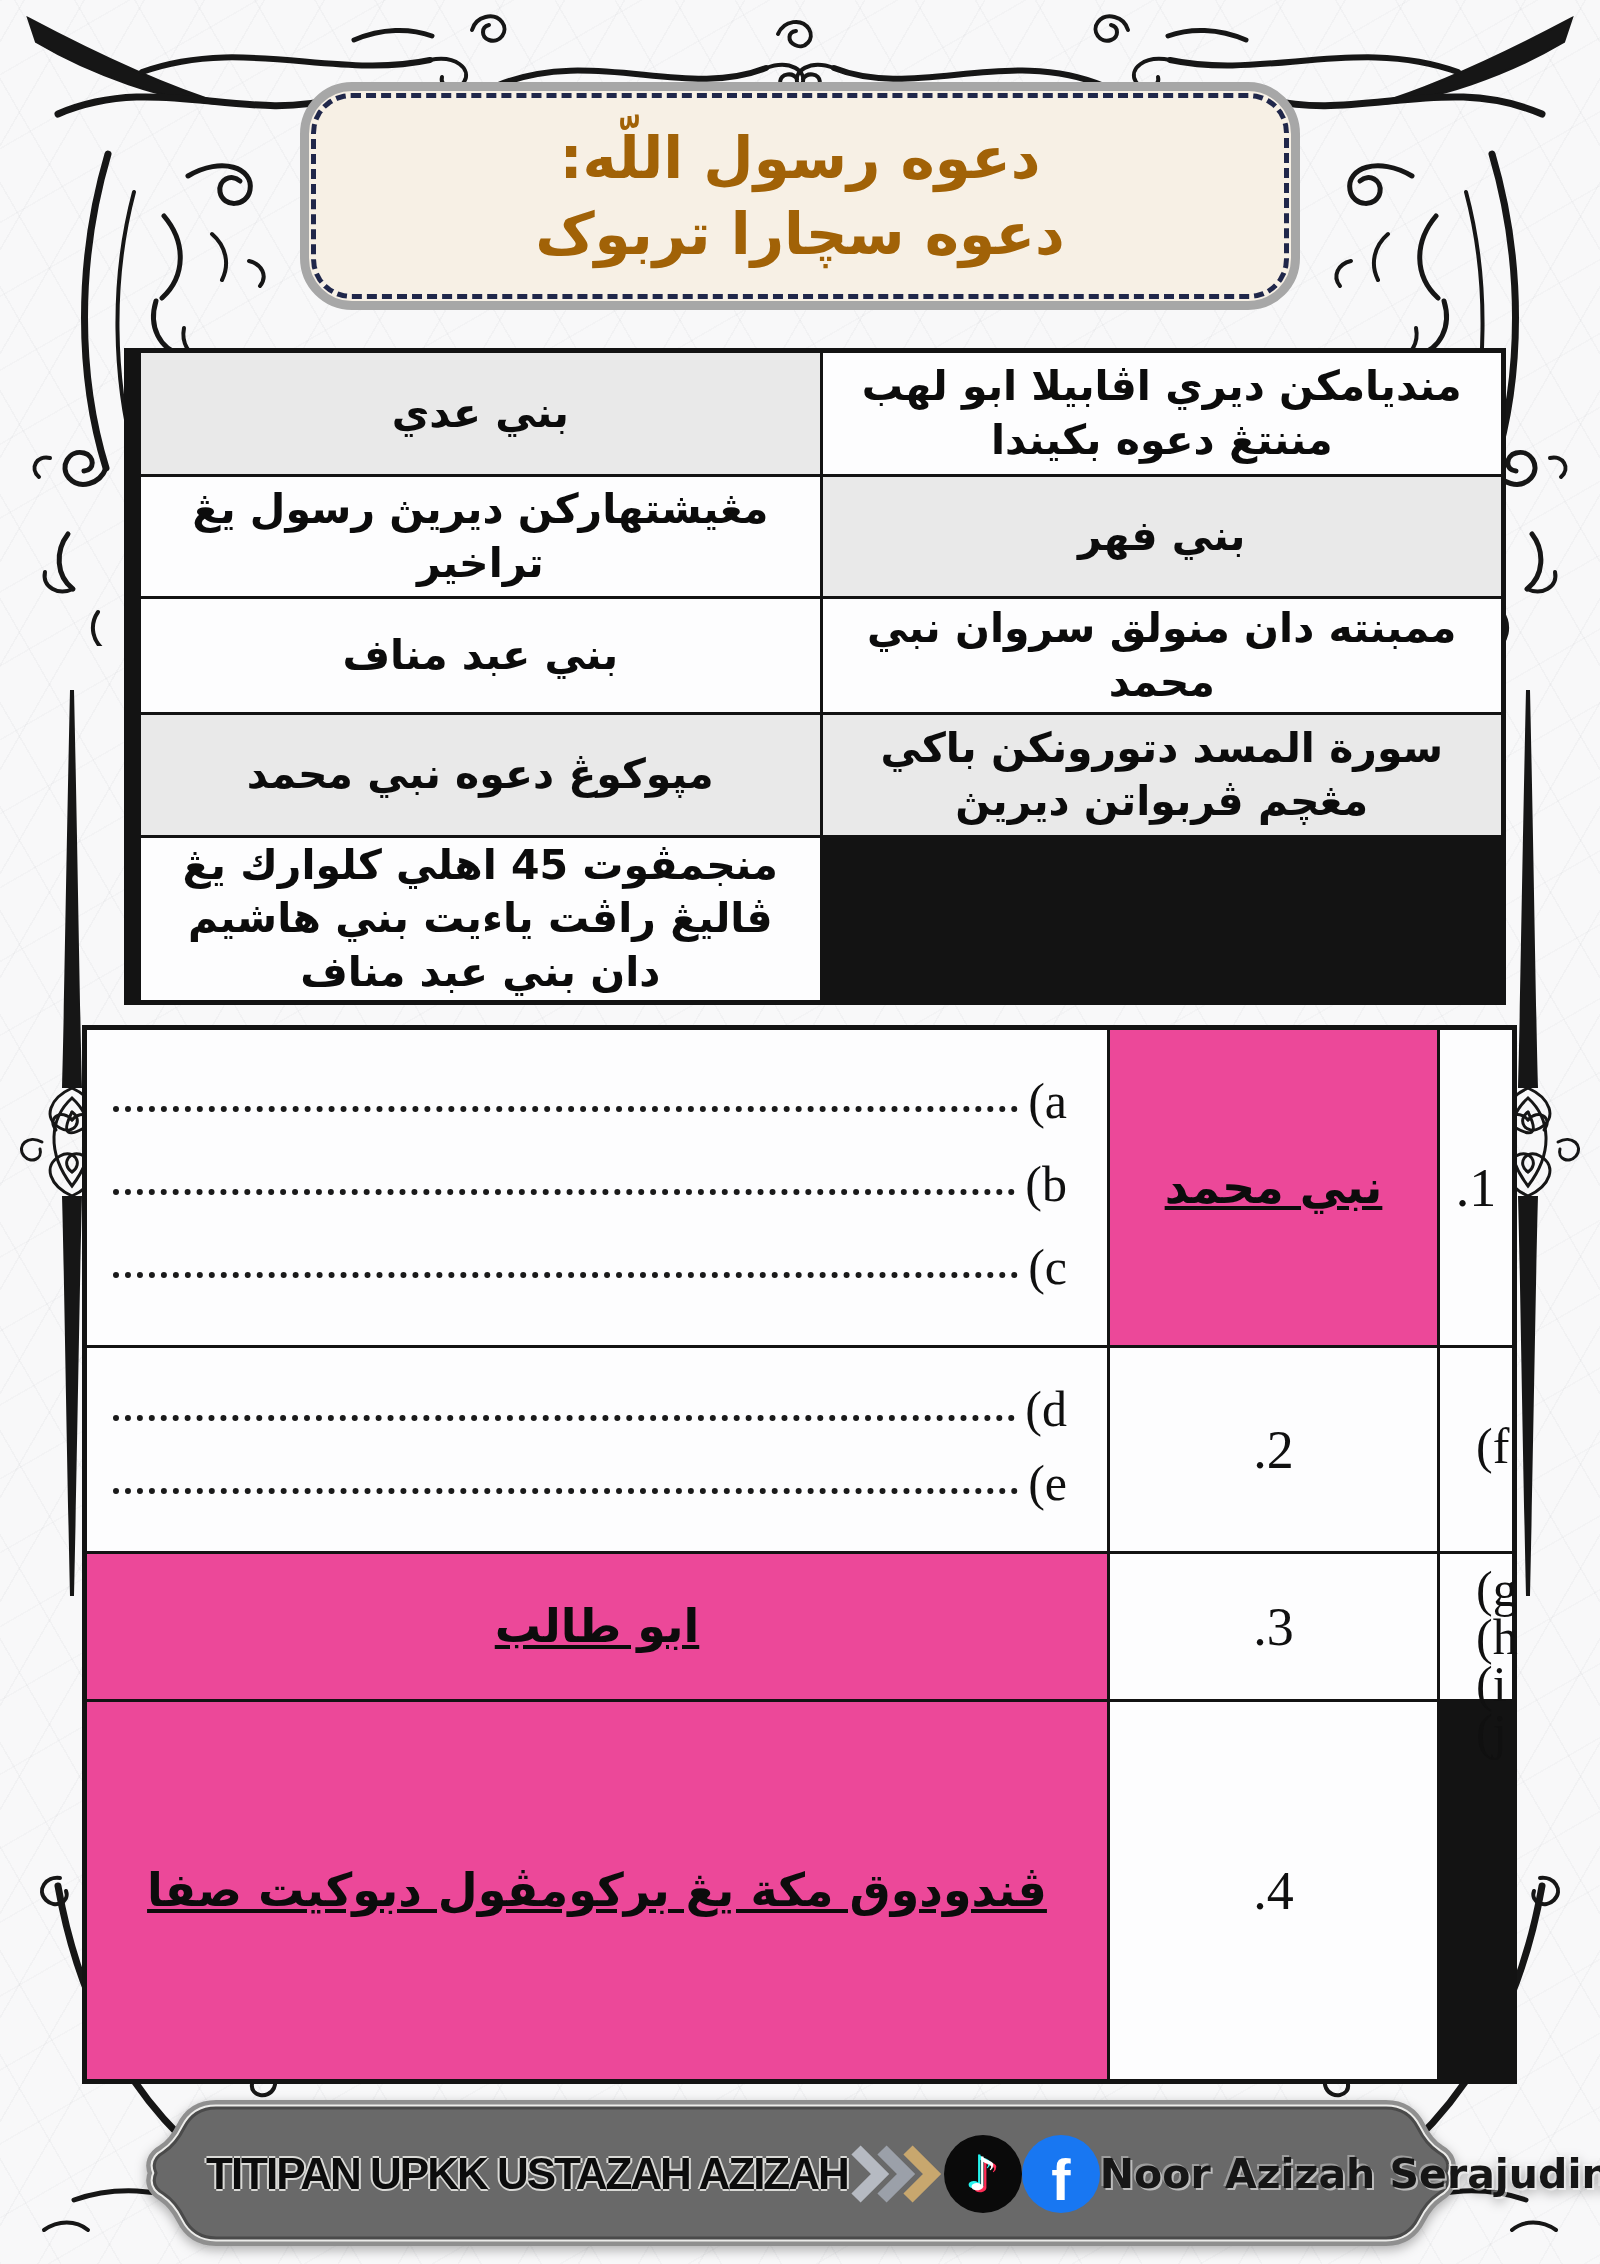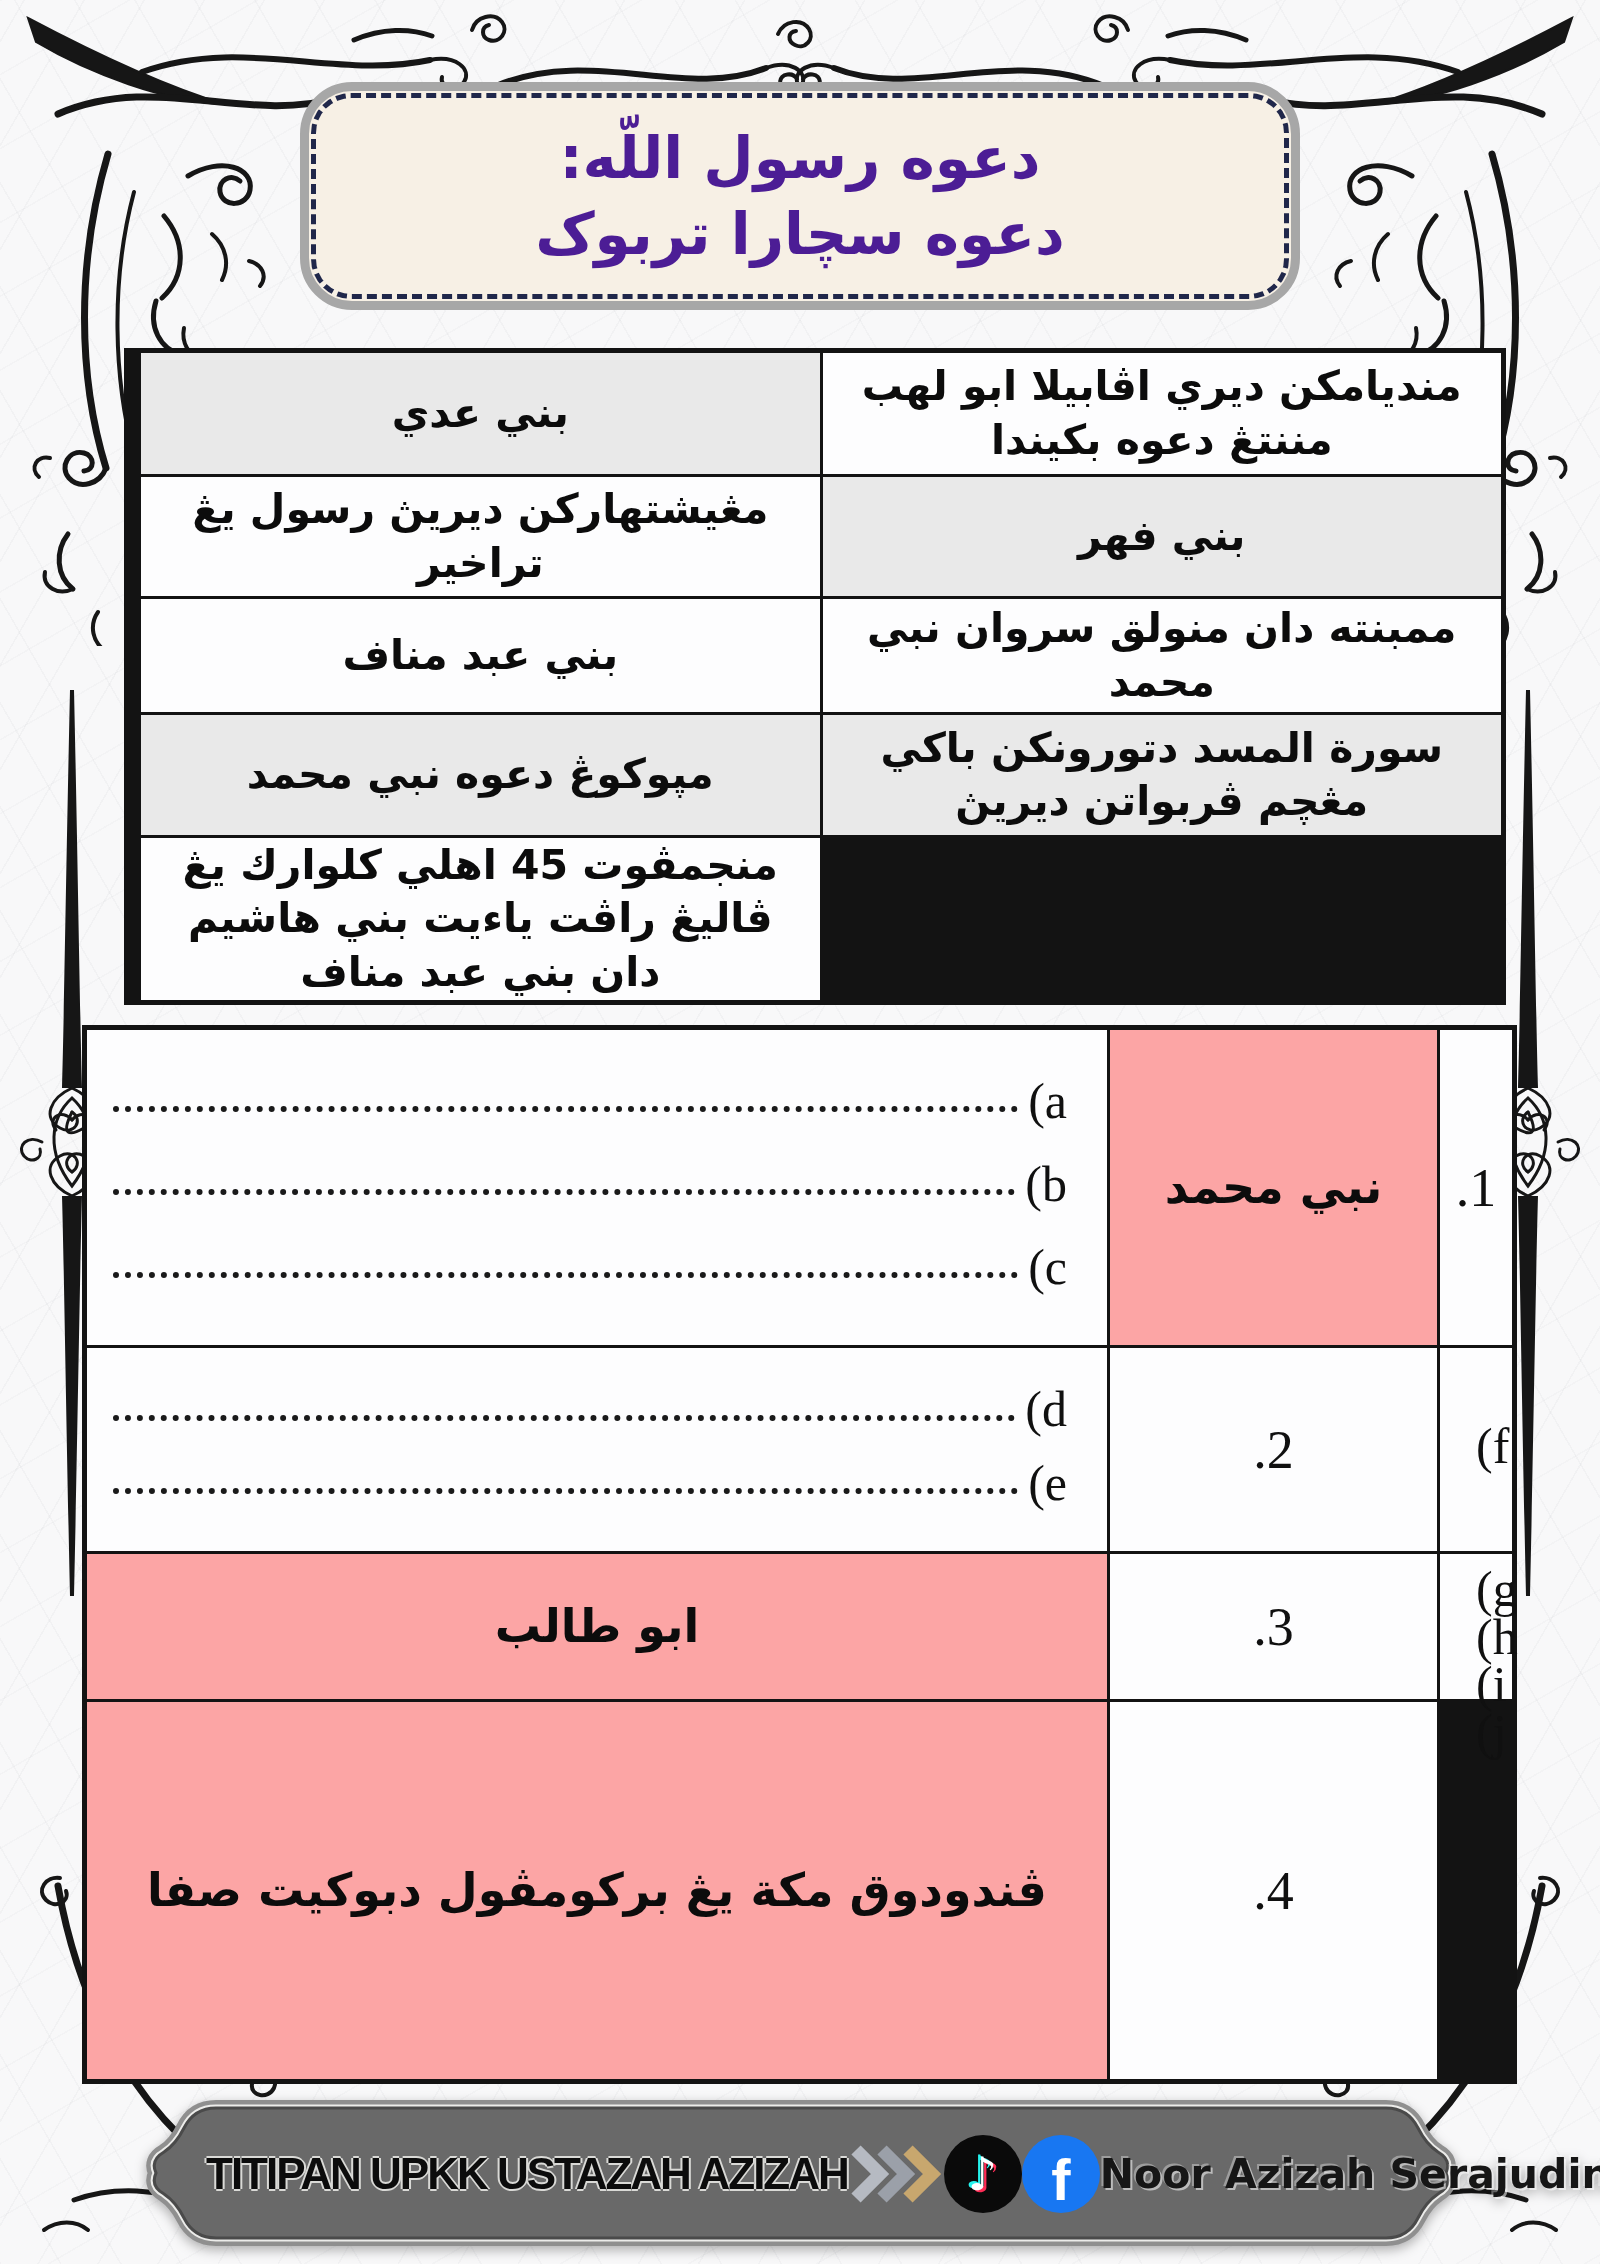--- a/index.html
+++ b/index.html
@@ -19,21 +19,21 @@
   
   .title-box{
     position:absolute; left:300px; top:82px; width:1000px; height:228px;
     background:#f7f0e5; border:9px solid #a7a7a7; border-radius:52px; z-index:3;
   }
   .title-inner{
     position:absolute; inset:2px; border:5px dashed #20274a; border-radius:40px;
     display:flex; flex-direction:column; align-items:center; justify-content:center;
     direction:rtl; gap:4px;
   }
-  .title-line{ font-size:58px; font-weight:bold; line-height:1.25; color:#4c1d95; }
+  .title-line{ font-size:58px; font-weight:bold; line-height:1.25; color:#a16207; }
 
   
   .info-table{
     position:absolute; left:124px; top:348px; width:1382px; z-index:2;
     display:grid; grid-template-columns:1fr 1fr;
     grid-template-rows:121px 119px 113px 120px 162px;
     gap:3px; border:5px solid #131313; background:#131313;padding-left:12px;
   }
   .info-cell{
     background:#fdfdfe; display:flex; align-items:center; justify-content:center;
@@ -50,23 +50,23 @@
     gap:3px; border:5px solid #131313; background:#131313;
   }
   .answers{
     background:#fdfdfe; display:flex; flex-direction:column;
     justify-content:space-evenly; padding:12px 40px 18px 26px;
   }
   .ans-line{ display:flex; align-items:flex-end; gap:10px; }
   .leader{ flex:1; border-bottom:6px dotted #1a1a1a; margin-bottom:13px; height:0; }
   .ans-label{ font-family:"Liberation Serif",serif; font-size:50px; line-height:.95; color:#101010; }
   .topic{
-    background:#fca5a5; display:flex; align-items:center; justify-content:center;
+    background:#ec4899; display:flex; align-items:center; justify-content:center;
     direction:rtl; text-align:center; font-weight:bold; font-size:46px;
-    line-height:1.5; padding:25px 10px;
+    line-height:1.5; padding:25px 10px;text-decoration:underline;
   }
   .qnum{
     background:#fdfdfe; display:flex; align-items:center; justify-content:center;
     direction:rtl; font-family:"Liberation Serif",serif; font-size:54px; color:#101010;
   }
 
   
   .banner{
     position:absolute; left:146px; top:2094px; width:1312px; height:160px; z-index:4;
     filter:drop-shadow(0 4px 6px rgba(0,0,0,.30));

